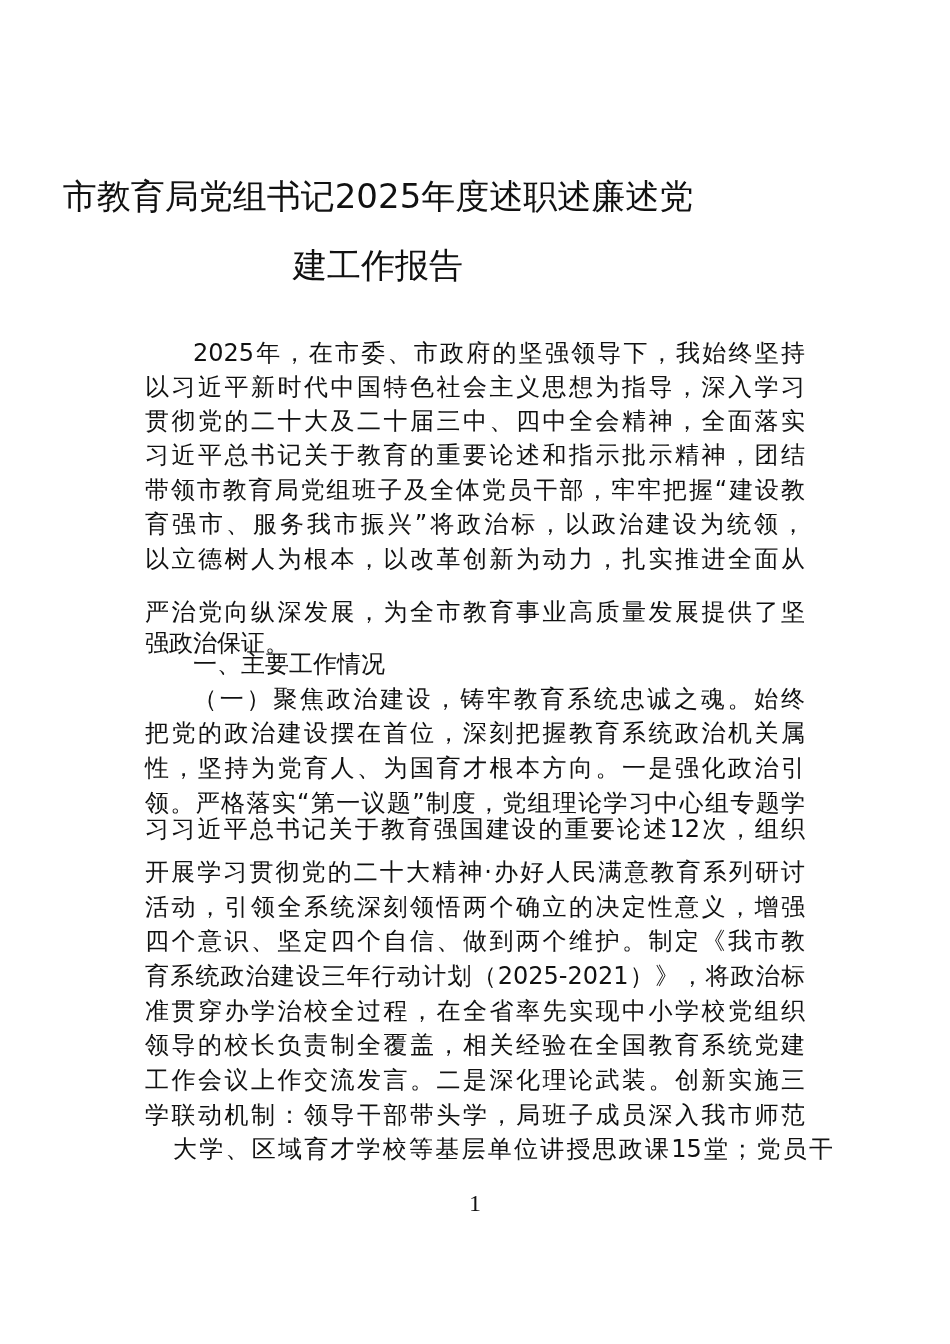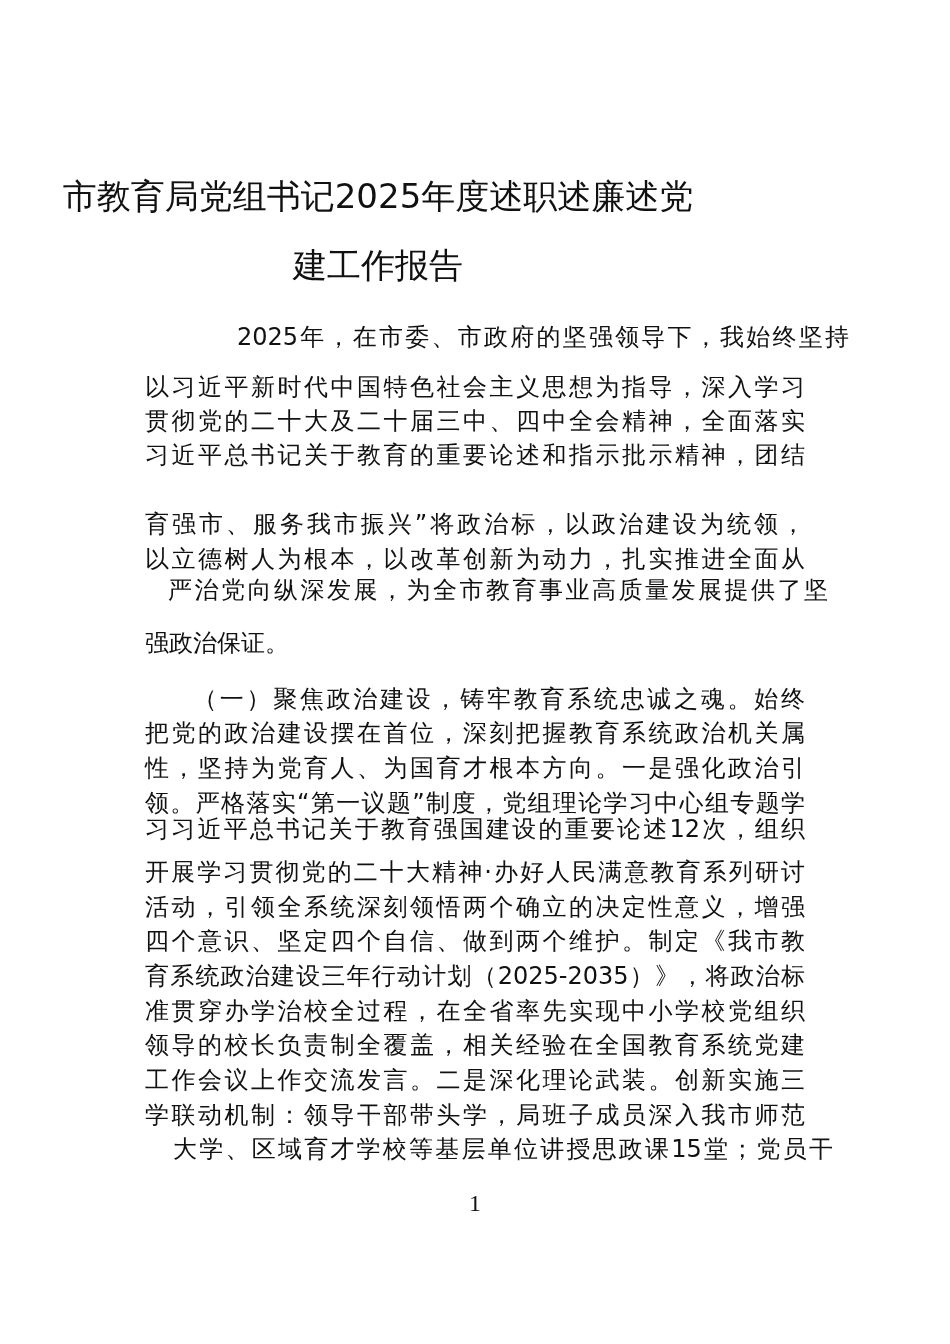--- a/index.html
+++ b/index.html
@@ -30,39 +30,41 @@
     }
   </style>
 </head>
 <body>
 
 <div class="page">
 
   <div class="title-line" style="top:176px;">市教育局党组书记2025年度述职述廉述党</div>
   <div class="title-line" style="top:245px;">建工作报告</div>
 
-  <div class="body-line indent" style="top:320px;margin-left:44px;">2025年，在市委、市政府的坚强领导下，我始终坚持</div>
+  <div class="body-line indent" style="top:336px;">2025年，在市委、市政府的坚强领导下，我始终坚持</div>
   <div class="body-line" style="top:370px;">以习近平新时代中国特色社会主义思想为指导，深入学习</div>
   <div class="body-line" style="top:404px;">贯彻党的二十大及二十届三中、四中全会精神，全面落实</div>
   <div class="body-line" style="top:438px;">习近平总书记关于教育的重要论述和指示批示精神，团结</div>
+  <div class="body-line" style="top:473px;">带领市教育局党组班子及全体党员干部，牢牢把握“建设教</div>
   <div class="body-line" style="top:507px;">育强市、服务我市振兴”将政治标，以政治建设为统领，</div>
   <div class="body-line" style="top:542px;">以立德树人为根本，以改革创新为动力，扎实推进全面从</div>
-  <div class="body-line" style="top:573px;margin-left:23px;">严治党向纵深发展，为全市教育事业高质量发展提供了坚</div>
+  <div class="body-line" style="top:595px;">严治党向纵深发展，为全市教育事业高质量发展提供了坚</div>
   <div class="body-line last" style="top:612px;margin-top:14px;">强政治保证。</div>
 
+  <div class="body-line indent-partial" style="top:647px;">一、主要工作情况</div>
 
   <div class="body-line indent" style="top:682px;">（一）聚焦政治建设，铸牢教育系统忠诚之魂。始终</div>
   <div class="body-line" style="top:716px;">把党的政治建设摆在首位，深刻把握教育系统政治机关属</div>
   <div class="body-line" style="top:751px;">性，坚持为党育人、为国育才根本方向。一是强化政治引</div>
   <div class="body-line" style="top:786px;">领。严格落实“第一议题”制度，党组理论学习中心组专题学</div>
   <div class="body-line" style="top:812px;">习习近平总书记关于教育强国建设的重要论述12次，组织</div>
   <div class="body-line" style="top:855px;">开展学习贯彻党的二十大精神·办好人民满意教育系列研讨</div>
   <div class="body-line" style="top:890px;">活动，引领全系统深刻领悟两个确立的决定性意义，增强</div>
   <div class="body-line" style="top:924px;">四个意识、坚定四个自信、做到两个维护。制定《我市教</div>
-  <div class="body-line" style="top:959px;">育系统政治建设三年行动计划（2025-2035）》，将政治标</div>
+  <div class="body-line" style="top:959px;">育系统政治建设三年行动计划（2025-2021）》，将政治标</div>
   <div class="body-line" style="top:994px;">准贯穿办学治校全过程，在全省率先实现中小学校党组织</div>
   <div class="body-line" style="top:1028px;">领导的校长负责制全覆盖，相关经验在全国教育系统党建</div>
   <div class="body-line" style="top:1063px;">工作会议上作交流发言。二是深化理论武装。创新实施三</div>
   <div class="body-line" style="top:1098px;">学联动机制：领导干部带头学，局班子成员深入我市师范</div>
   <div class="body-line" style="top:1132px;margin-left:28px;">大学、区域育才学校等基层单位讲授思政课15堂；党员干</div>
 
   <div class="page-number">1</div>
 </div>
 
 </body></html>

